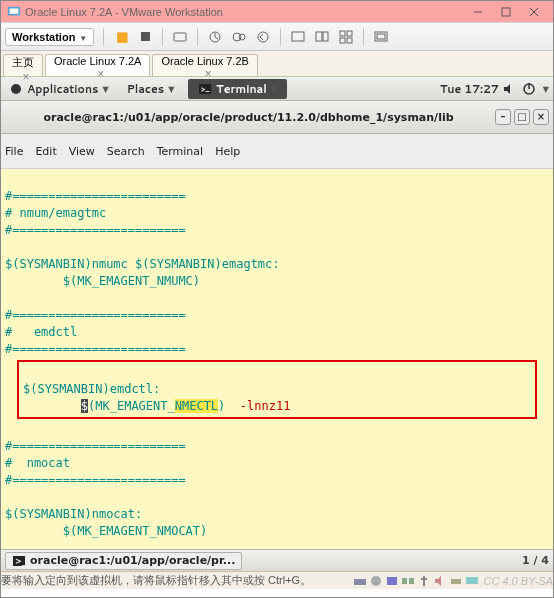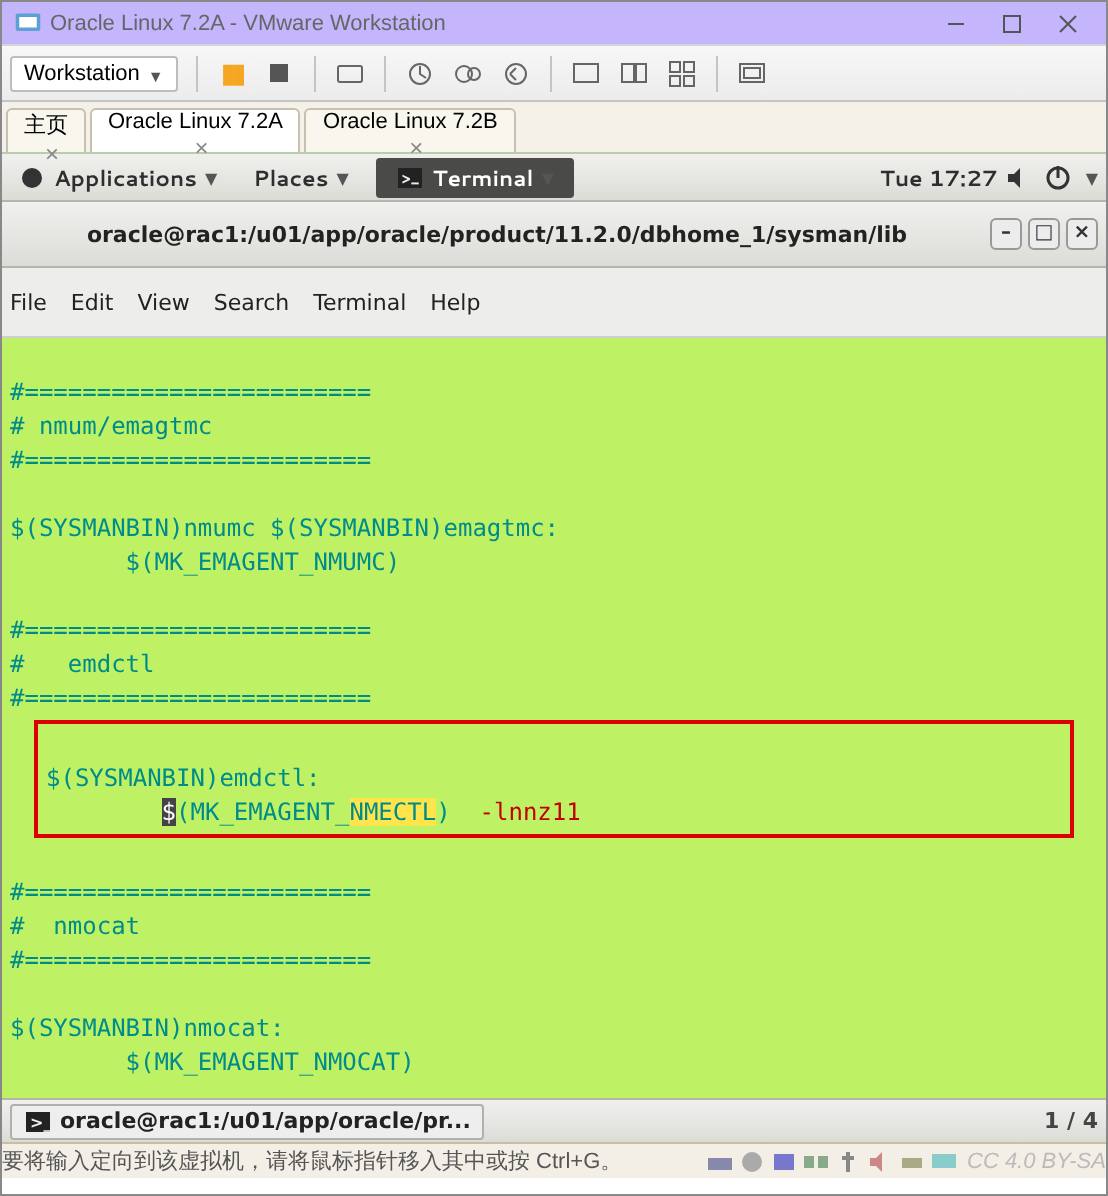--- a/index.html
+++ b/index.html
@@ -1,27 +1,27 @@
 <!DOCTYPE html>
 <html><head>
 <meta charset="utf-8">
 <style>
   * { margin: 0; padding: 0; box-sizing: border-box; }
   body { font-family: "Segoe UI", Tahoma, sans-serif; font-size: 11px; background: #fff; width: 554px; height: 598px; overflow: hidden; border: 1px solid #888; }
 
   
-  .titlebar { display: flex; align-items: center; height: 22px; background: #c4b5fd; border-bottom: 1px solid #d5d5d5; padding: 0 6px; color: #666; }
+  .titlebar { display: flex; align-items: center; height: 22px; background: #fca5a5; border-bottom: 1px solid #d5d5d5; padding: 0 6px; color: #666; }
   .titlebar .app-icon { width: 14px; height: 14px; margin-right: 4px; }
   .titlebar .spacer { flex: 1; }
   .winbtn { width: 26px; height: 18px; display: inline-flex; align-items: center; justify-content: center; margin-left: 2px; }
   .winbtn svg { stroke: #555; fill: none; stroke-width: 1; }
 
   
   .vm-toolbar { display: flex; align-items: center; height: 28px; background: linear-gradient(#f7f7f7,#ececec); border-bottom: 1px solid #c4c4c4; padding: 0 4px; }
-  .ws-drop { display: flex; align-items: flex-end; padding: 2px 6px; border: 1px solid #bdbdbd; border-radius: 2px; background: #fff; margin-right: 4px; }
+  .ws-drop { display: flex; align-items: flex-end; padding: 2px 6px; border: 1px solid #bdbdbd; border-radius: 2px; background: #fff; margin-right: 4px; font-weight: bold; }
   .caret-down { margin-left: 4px; font-size: 8px; color: #555; }
   .divider { width: 1px; height: 18px; background: #c4c4c4; margin: 0 5px; }
   .tool-btn { width: 20px; height: 20px; display: inline-flex; align-items: center; justify-content: center; margin: 0 2px; }
   .tool-btn svg { stroke: #666; fill: none; }
   .pause { color: #f5a623; letter-spacing: -2px; font-weight: bold; font-size: 13px; }
   .stop { width: 9px; height: 9px; background: #555; display: inline-block; }
 
   
   .vmtabs { display: flex; align-items: flex-end; height: 26px; background: #f5f1e8; border-bottom: 1px solid #bca; padding: 0 2px; }
   .vmtab { display: flex; align-items: center; height: 22px; padding: 0 8px; border: 1px solid #c5c0b0; border-bottom: none; border-radius: 3px 3px 0 0; margin-right: 2px; background: #f9f6ed; flex-direction: column; }
@@ -39,21 +39,21 @@
 
   
   .term-window-title { display: flex; align-items: center; height: 22px; background: linear-gradient(#f0f0ee,#dcdcd7); padding: 16px 4px; font-family: "DejaVu Sans",sans-serif; font-size: 11px; color: #222; font-weight: bold; border-bottom: 1px solid #b5b5b0; }
   .term-window-title .t { flex: 1; text-align: center; }
   .term-wb { width: 16px; height: 16px; margin-left: 3px; border: 1px solid #999; border-radius: 3px; background: #ececec; display: flex; align-items: center; justify-content: center; font-size: 10px; color: #333; line-height: 1; }
 
   .term-menu { display: flex; align-items: center; height: 35px; background: #ededeb; border-bottom: 1px solid #cfcfcf; padding: 0 4px; font-family: "DejaVu Sans",sans-serif; color: #222; }
   .term-menu span { margin-right: 12px; }
 
   
-  .term-body { font-family: "DejaVu Sans Mono","Courier New",monospace; font-size: 12px; line-height: 17px; background: #bef264; padding: 2px 4px; white-space: pre; color: #222; height: 380px; overflow: hidden; }
+  .term-body { font-family: "DejaVu Sans Mono","Courier New",monospace; font-size: 12px; line-height: 17px; background: #fef9c3; padding: 2px 4px; white-space: pre; color: #222; height: 380px; overflow: hidden; }
   .teal { color: #008b8b; }
   .red { color: #c00000; }
   .hl { background: #ffe54c; }
   .cursor-bg { background: #444; color: #fff; }
   .redbox { border: 2px solid #d00; padding: 2px 4px; margin: 2px 12px; display: block; }
 
   
   .gnome-bottom { display: flex; align-items: center; height: 22px; background: linear-gradient(#f0f0ee,#dcdcd7); border-top: 1px solid #b5b5b0; padding: 0 4px; font-family: "DejaVu Sans",sans-serif; font-size: 11px; color: #222; }
   .taskbtn { display: flex; align-items: center; border: 1px solid #b0b0ac; border-radius: 2px; background: #eee; padding: 1px 6px; font-weight: bold; }
   .gnome-bottom .spacer { flex: 1; }

